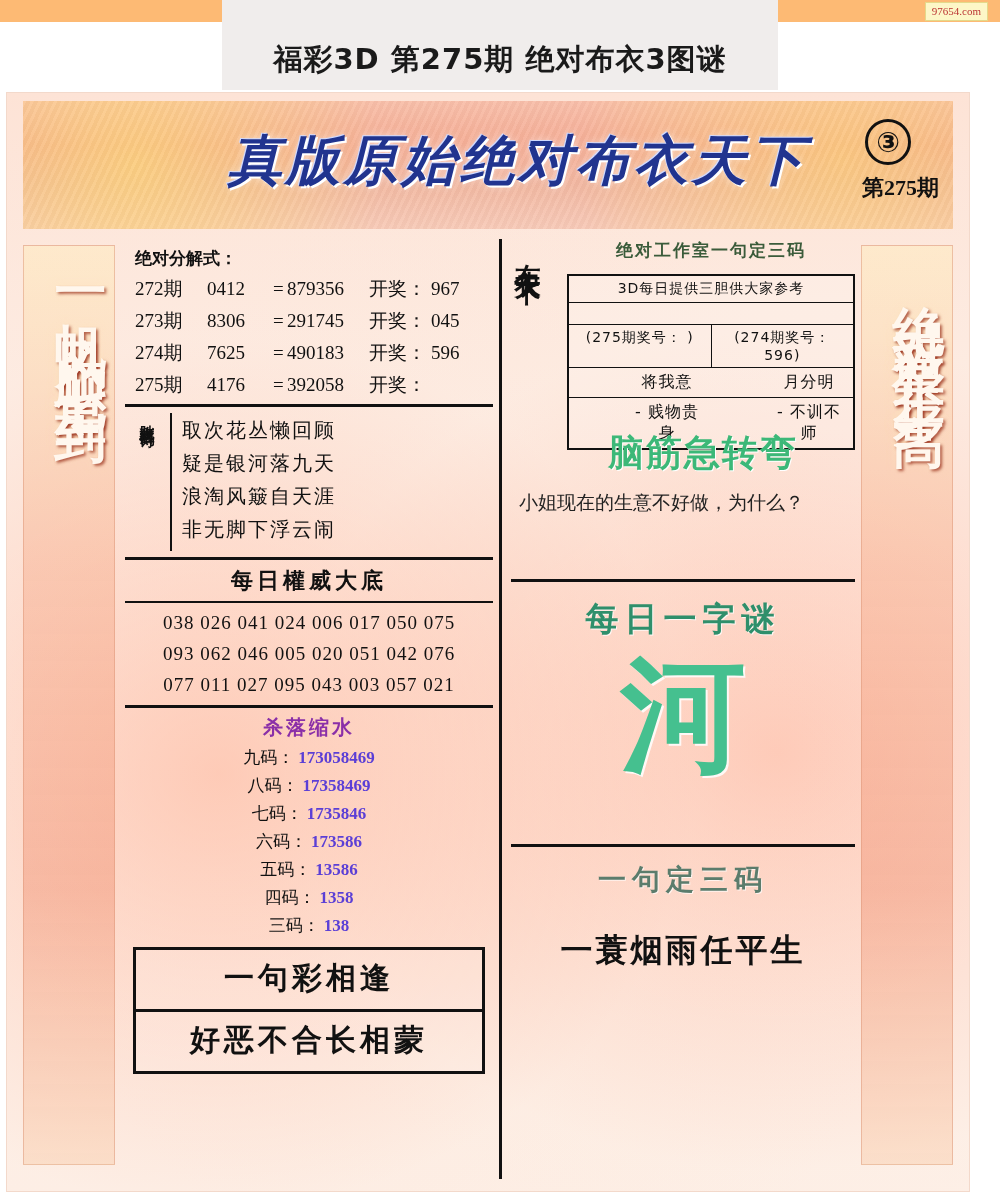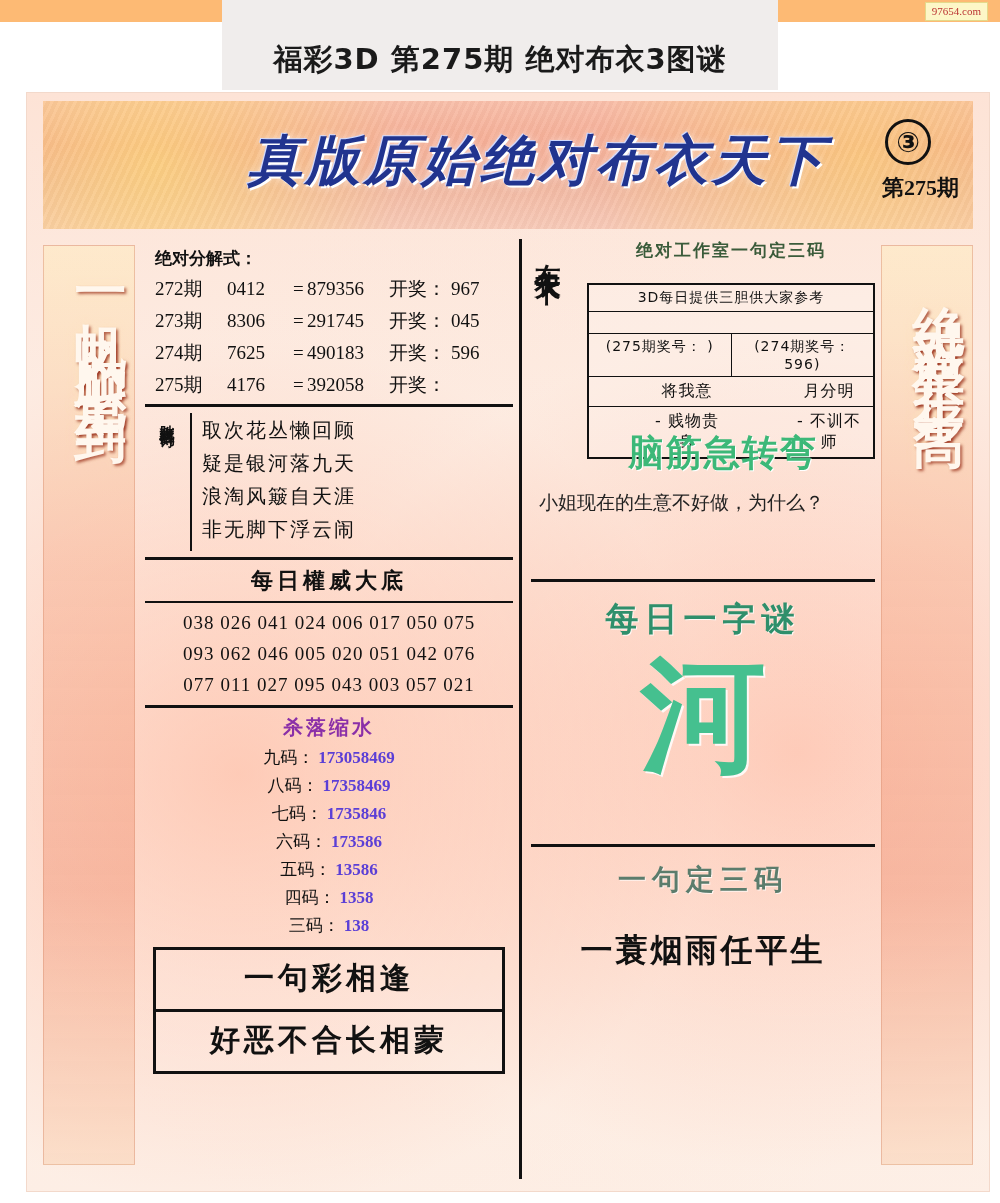--- a/index.html
+++ b/index.html
@@ -43,21 +43,21 @@
     position: absolute; left: 0; top: 0; width: 1000px; top: 40px;
     text-align: center;
     font-size: 29px;
     font-weight: bold;
     color: #1a1a1a;
     font-family: "DejaVu Sans", "Liberation Sans", sans-serif;
     letter-spacing: 1px;
   }
   
   .poster {
-    position: absolute; left: 26px; top: 92px; width: 964px; height: 1100px;
+    position: absolute; left: 6px; top: 92px; width: 964px; height: 1100px;
     background:
       radial-gradient(ellipse at 22% 62%, rgba(255,170,140,0.55) 0%, rgba(255,220,200,0.10) 45%, rgba(255,255,255,0) 70%),
       radial-gradient(ellipse at 80% 60%, rgba(255,160,130,0.5) 0%, rgba(255,225,205,0.10) 45%, rgba(255,255,255,0) 72%),
       linear-gradient(180deg, #fde3d6 0%, #fdeee6 30%, #fdf4ee 60%, #fdf0e8 100%);
     border: 1px solid #f3d9cb;
   }
   
   .banner {
     position: absolute; left: 16px; top: 8px; width: 930px; height: 128px;
     background:
@@ -242,21 +242,21 @@
   }
   .studio-box {
     position: absolute; left: 56px; top: 0; width: 288px;
   }
   .studio-title {
     text-align: center;
     font-family: Liberation Sans, sans-serif;
     font-size: 17px; font-weight: bold;
     color: #3a5b3a;
     letter-spacing: 2px;
-    margin-bottom: 21px;
+    margin-bottom: 12px;
   }
   .studio-table {
     border: 2px solid #111;
     background: rgba(255,255,255,0.18);
   }
   .st-row {
     border-bottom: 1px solid #111;
     font-family: "DejaVu Sans", "Liberation Sans", sans-serif;
     font-size: 14px;
     color: #111;

